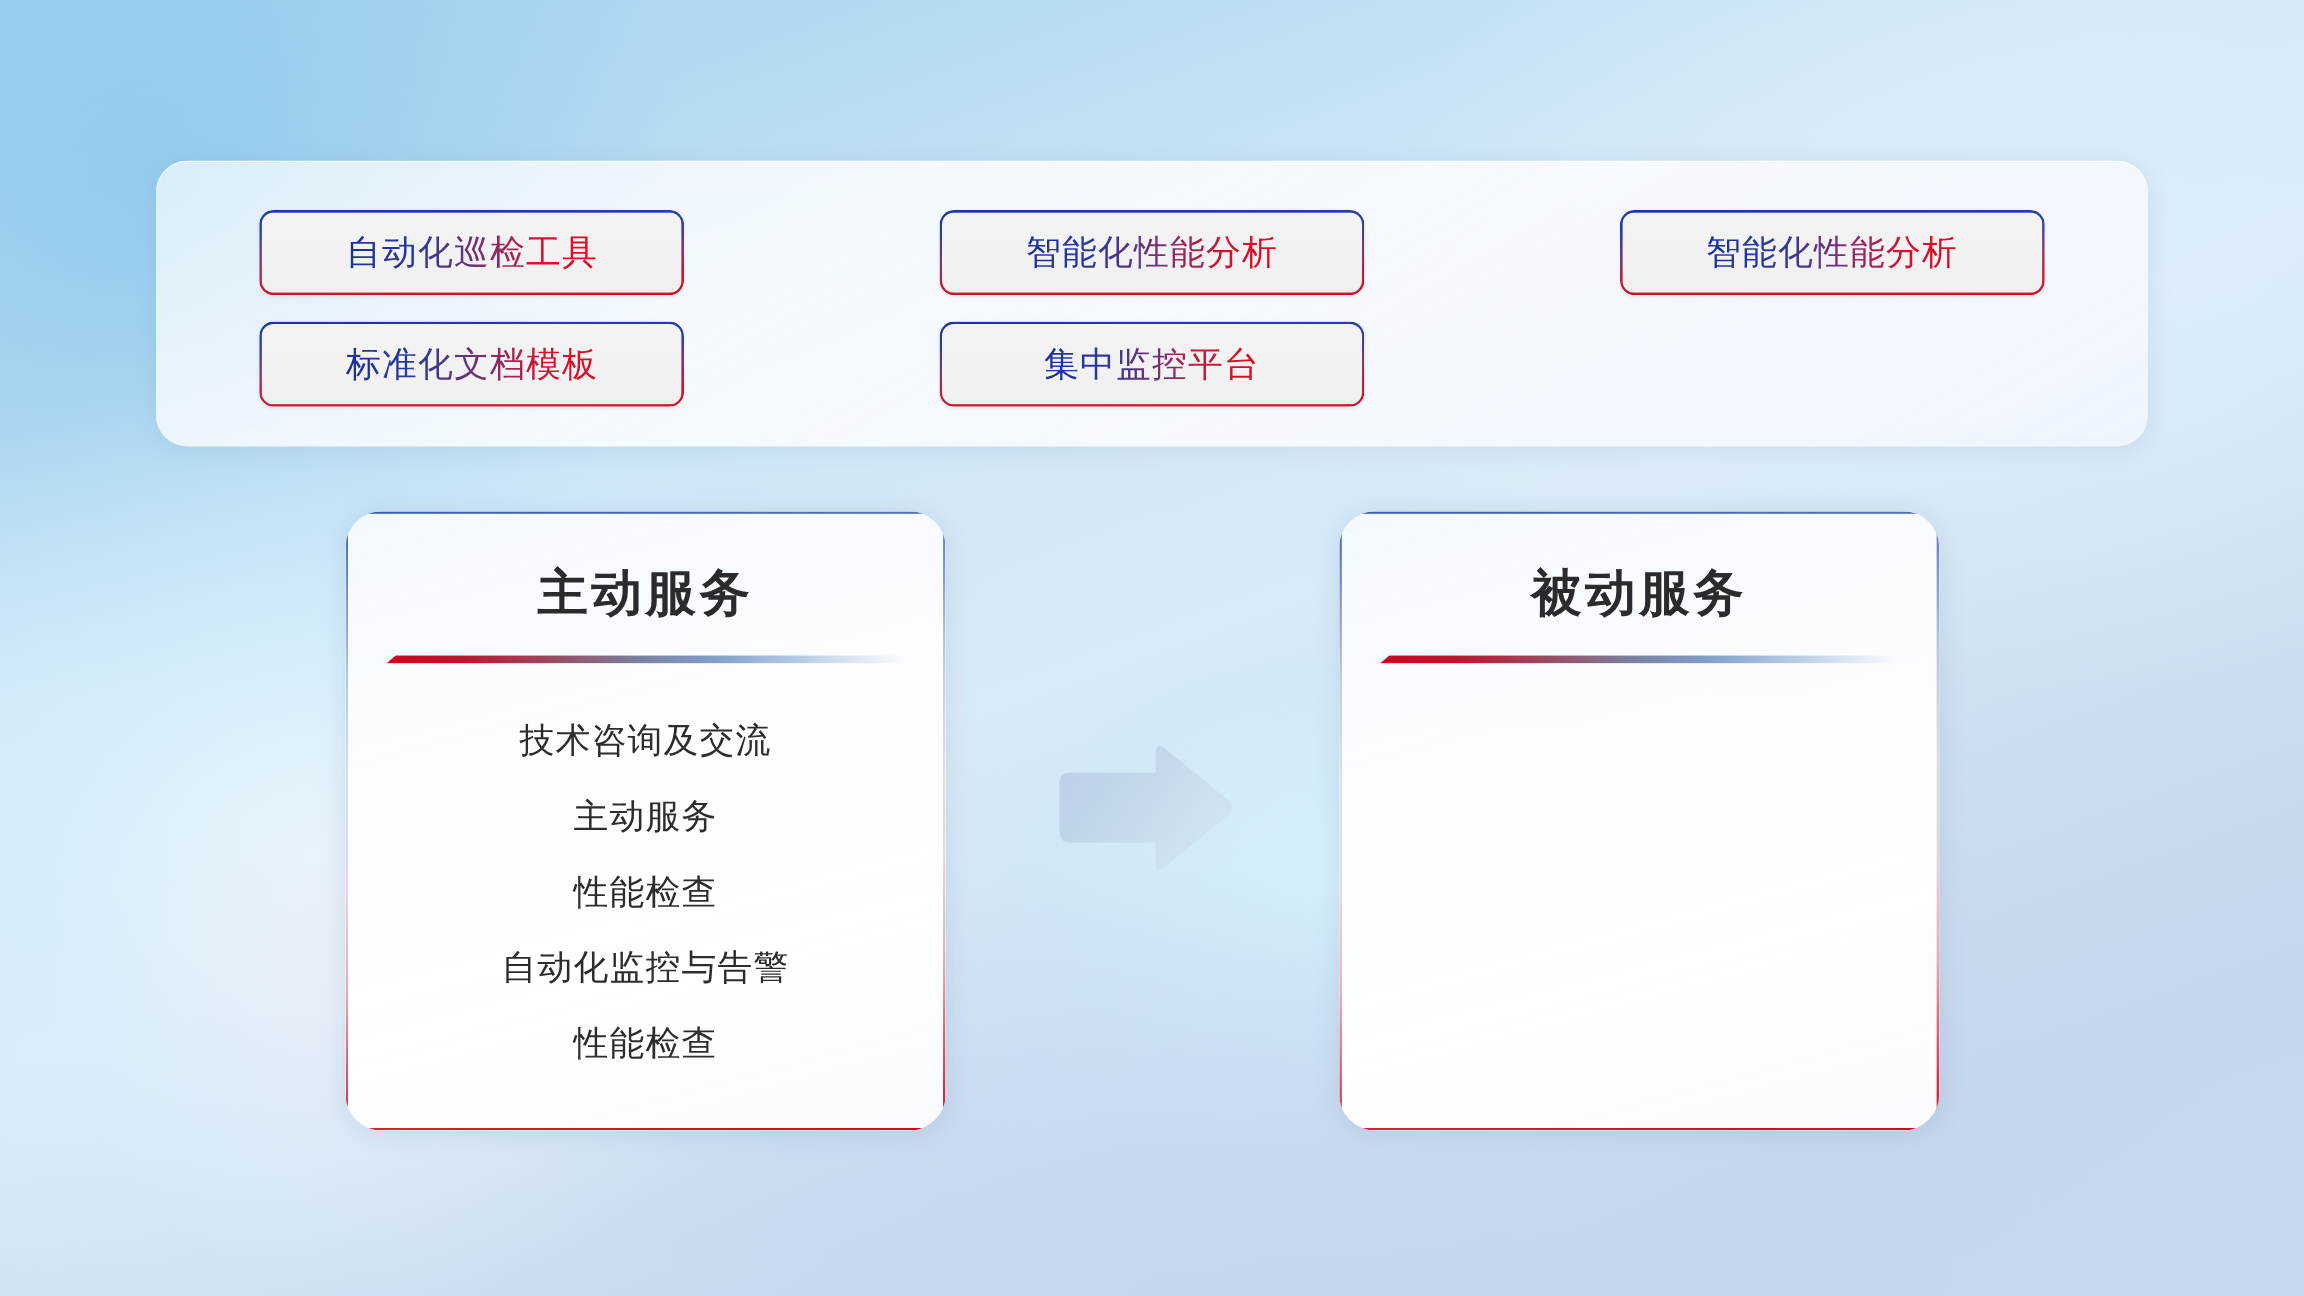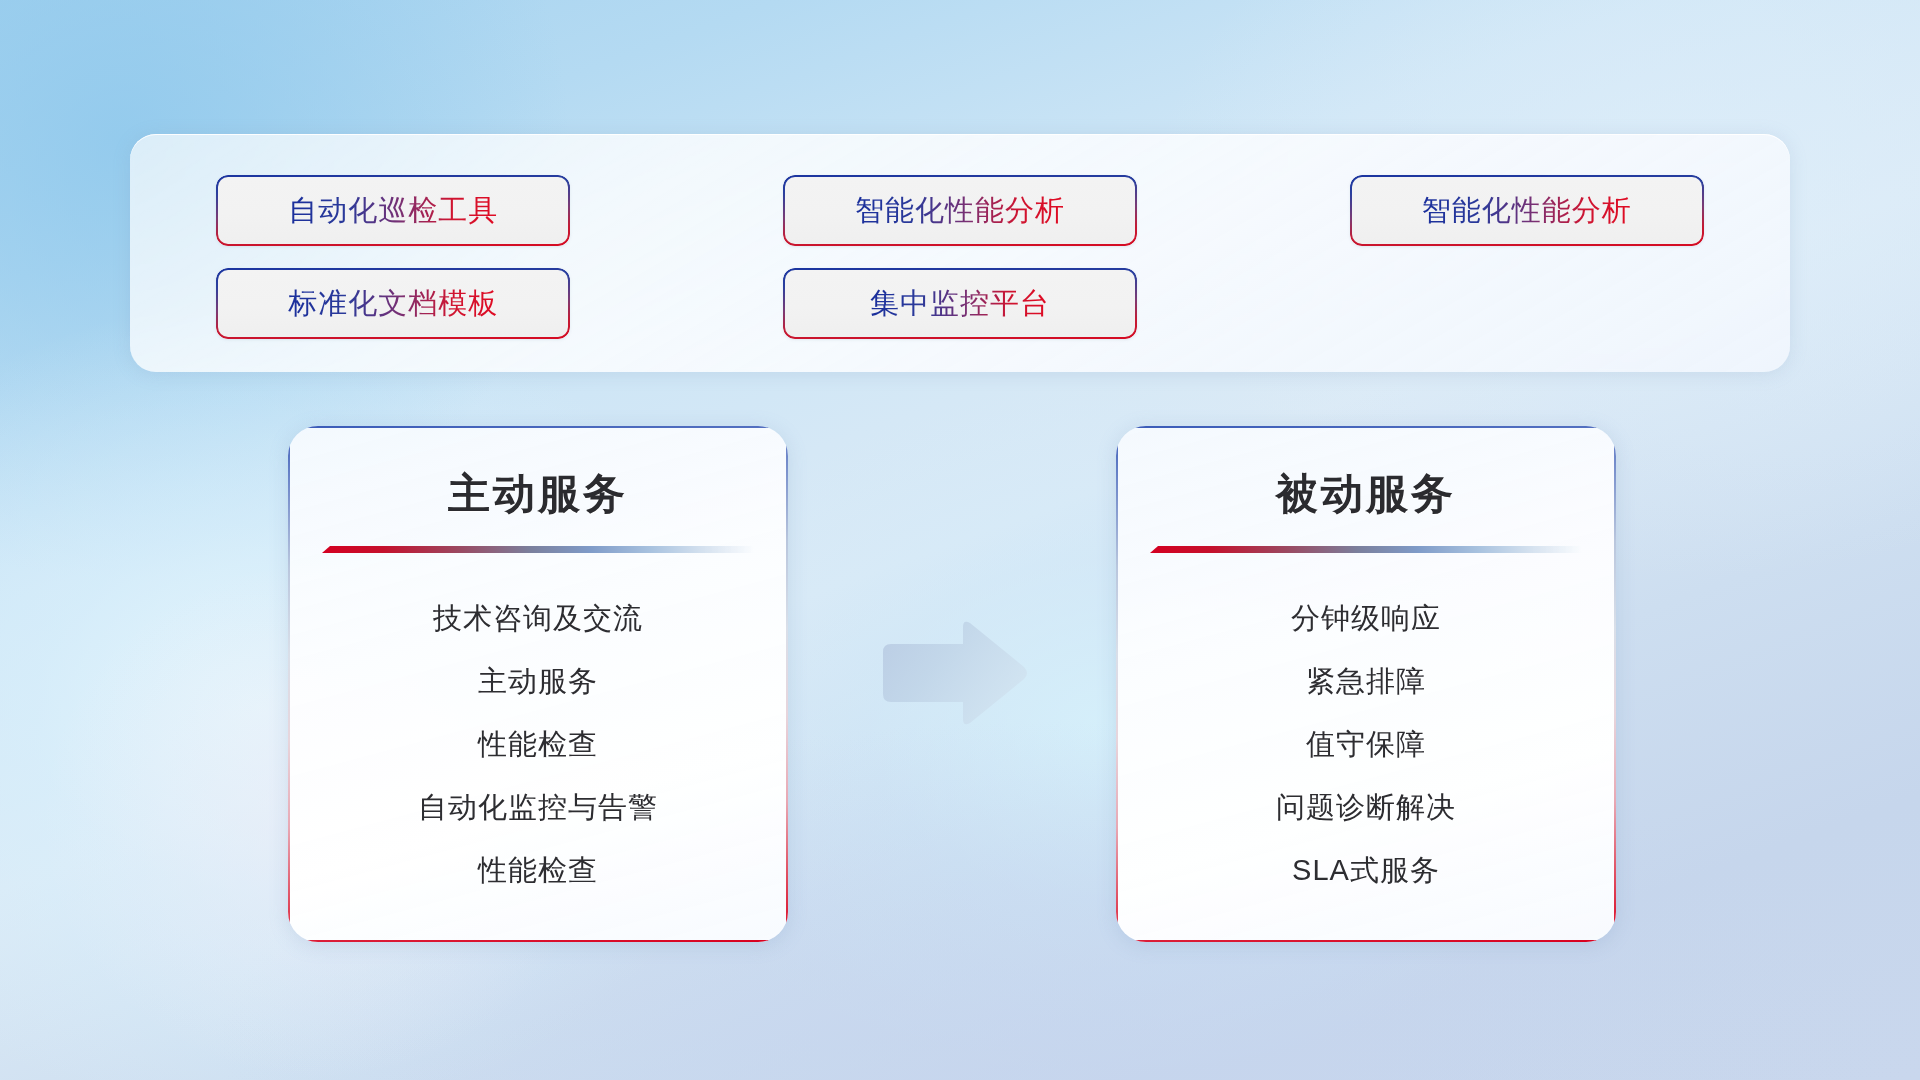--- a/index.html
+++ b/index.html
@@ -154,20 +154,21 @@
     padding: 34px 0 0 0;
     text-align: center;
   }
   .svc-list li {
     font-size: 29px;
     font-weight: 400;
     letter-spacing: 1px;
     color: #2d2d31;
     line-height: 1;
     padding: 17px 12px;
+    font-family: Liberation Serif, serif;
   }
 
   
   #flow-arrow {
     position: absolute;
     left: 877px; top: 618px;
     width: 152px; height: 110px;
   }
   #flow-arrow svg { display: block; width: 152px; height: 110px; }
 </style>
@@ -231,22 +232,15 @@
           <stop offset="100%" stop-color="#cfe0ee" stop-opacity="0.72"></stop>
         </linearGradient>
       </defs>
       <path d="M6 34 Q6 26 14 26 L86 26 L86 9 Q86 1 93 5 L147 49 Q153 55 147 61 L93 105 Q86 109 86 101 L86 84 L14 84 Q6 84 6 76 Z" fill="url(#arrowGrad)"></path>
     </svg>
   </div>
 
   <section class="svc-card" id="card-reactive">
     <h2 class="svc-title">被动服务</h2>
     <div class="svc-divider"></div>
-    <ul class="svc-list">
-      <li>分钟级响应</li>
-      <li>紧急排障</li>
-      <li>值守保障</li>
-      <li>问题诊断解决</li>
-      <li>SLA式服务</li>
-    </ul>
   </section>
 
 </div>
 
 </body></html>

